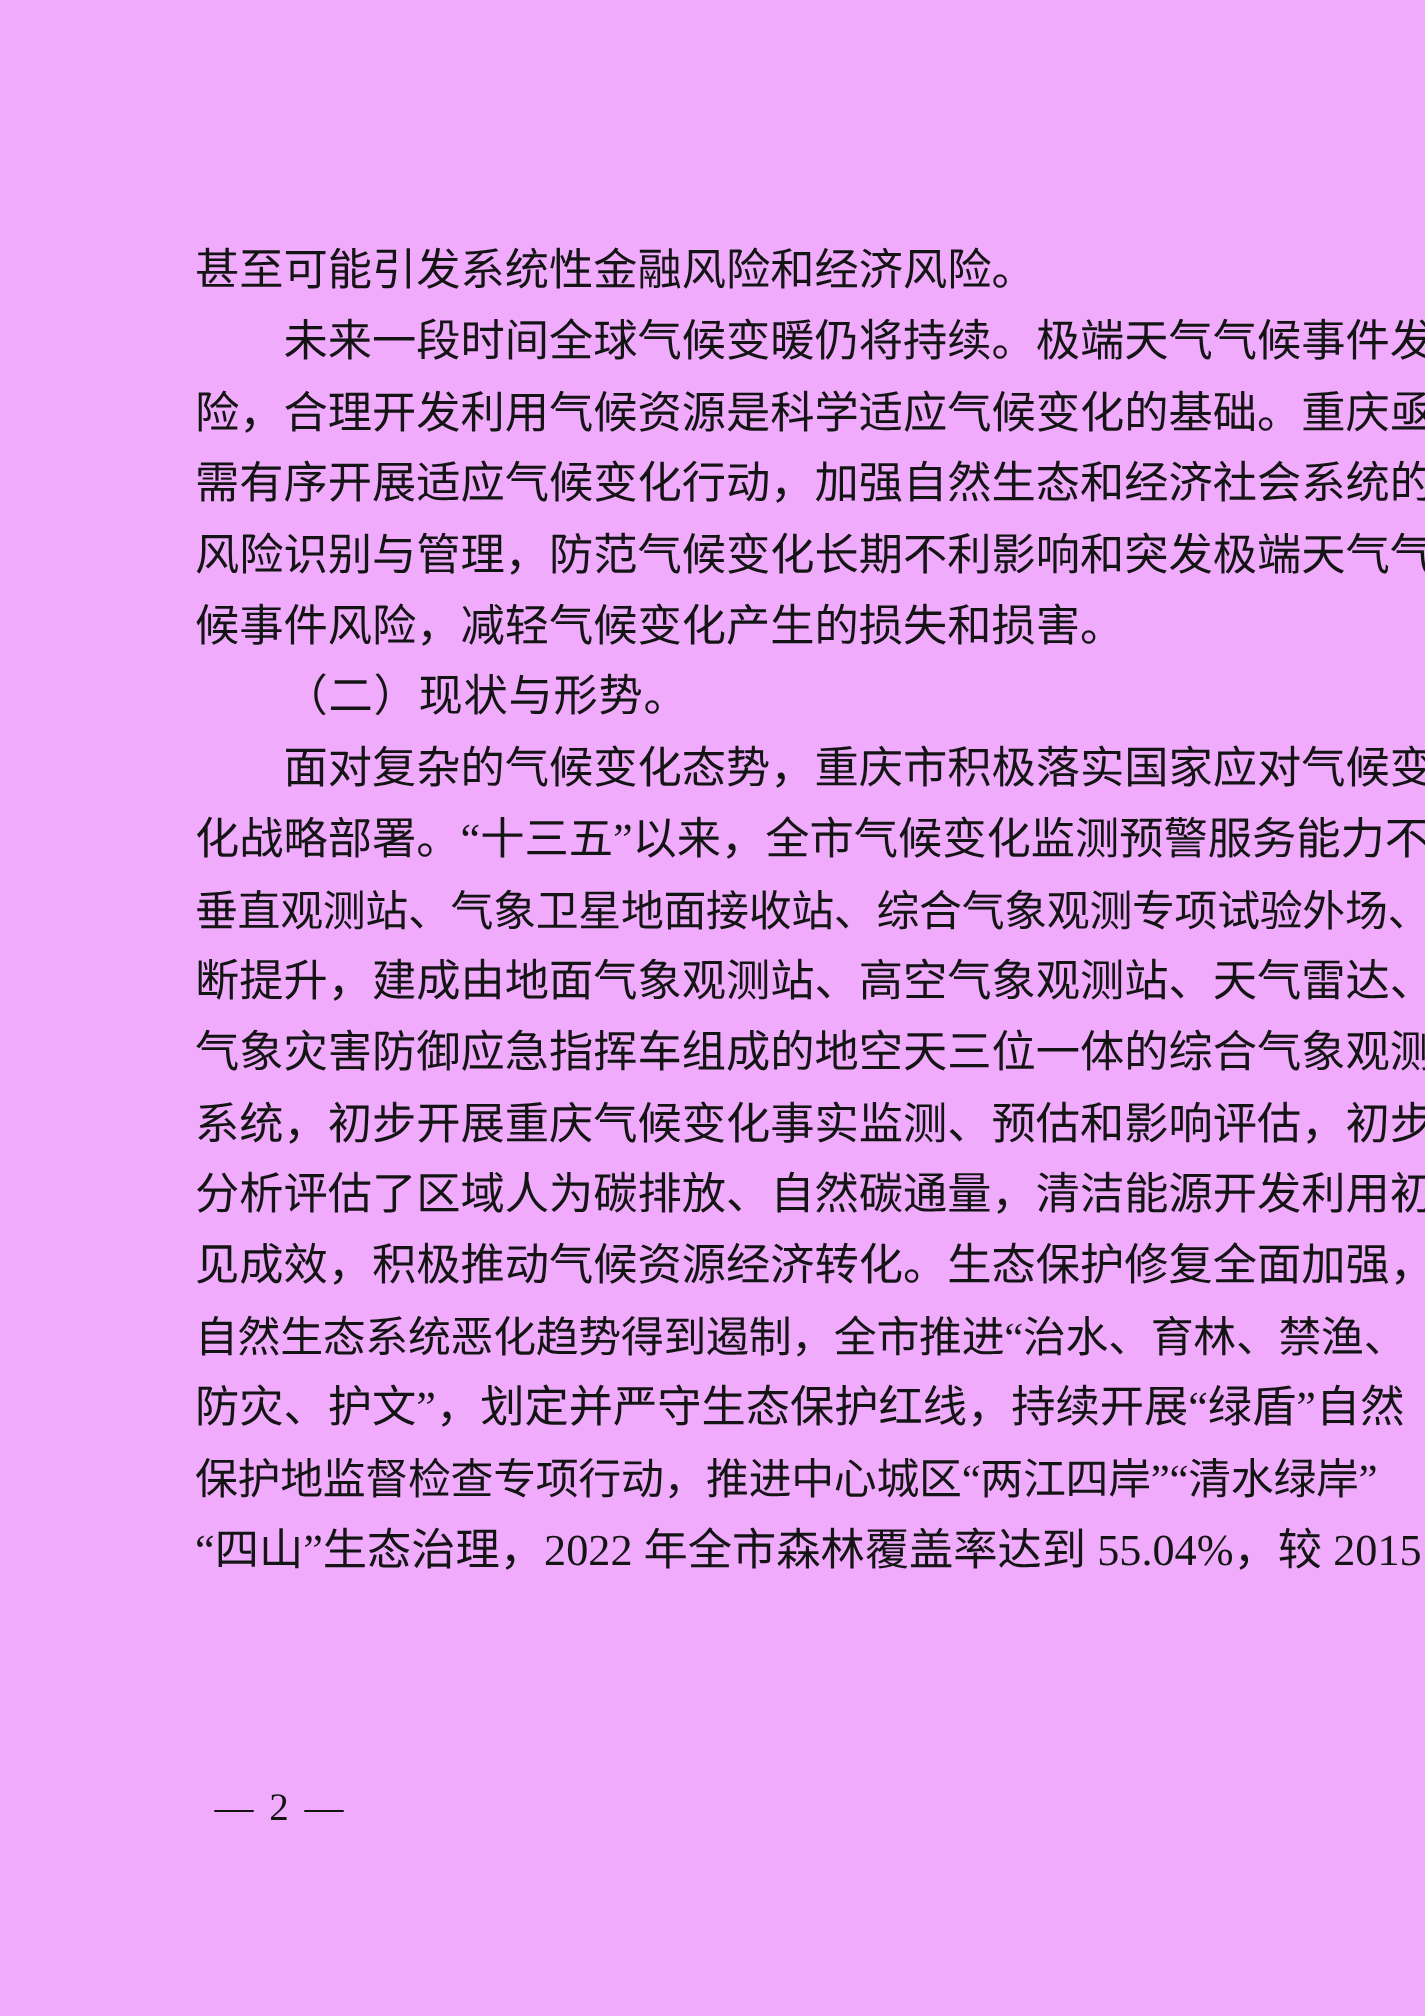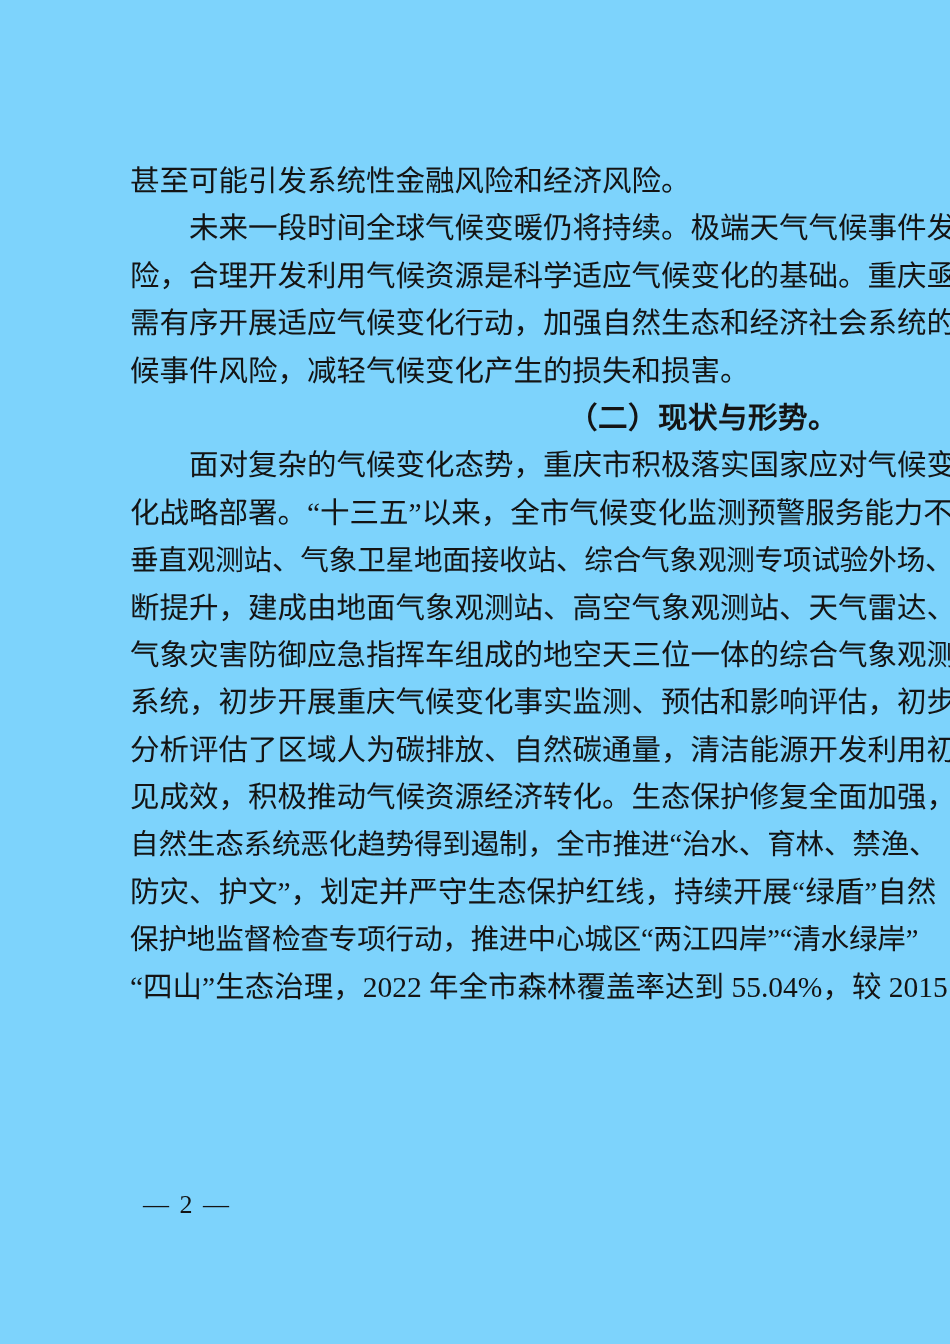--- a/index.html
+++ b/index.html
@@ -14,21 +14,21 @@
     position: relative;
     overflow: hidden;
     font-family: "Liberation Serif", "DejaVu Serif", serif;
     color: #1a1a1a;
     -webkit-font-smoothing: antialiased;
   }
 
   .page {
     position: absolute;
     inset: 0;
-    background: #7dd3fc;
+    background: #f0abfc;
   }
 
   
   .textblock {
     position: absolute;
     left: 130px;
     top: 158px;
     width: 708px;
   }
 
@@ -54,23 +54,22 @@
 
   
   .line.indent {
     padding-left: 59px;
     width: 649px;
   }
 
   
   .line.heading {
     padding-left: 59px;
-    font-weight: 700;
+    font-weight: 400;
     letter-spacing: 0.5px;
-    text-align: right;
   }
 
   
   .line.tight {
     font-size: 28.6px;
     letter-spacing: -0.2px;
   }
 
   
   .line.ragged {
@@ -99,20 +98,23 @@
     <div class="line ragged">甚至可能引发系统性金融风险和经济风险。</div>
 
     <div class="line justify indent">
       <span>未来一段时间全球气候变暖仍将持续。极端天气气候事件发</span>
     </div>
     <div class="line justify">
       <span>险，合理开发利用气候资源是科学适应气候变化的基础。重庆亟</span>
     </div>
     <div class="line justify">
       <span>需有序开展适应气候变化行动，加强自然生态和经济社会系统的</span>
+    </div>
+    <div class="line justify">
+      <span>风险识别与管理，防范气候变化长期不利影响和突发极端天气气</span>
     </div>
     <div class="line ragged">候事件风险，减轻气候变化产生的损失和损害。</div>
 
     <div class="line heading ragged">（二）现状与形势。</div>
 
     <div class="line justify indent">
       <span>面对复杂的气候变化态势，重庆市积极落实国家应对气候变</span>
     </div>
     <div class="line justify">
       <span>化战略部署。“十三五”以来，全市气候变化监测预警服务能力不</span>

